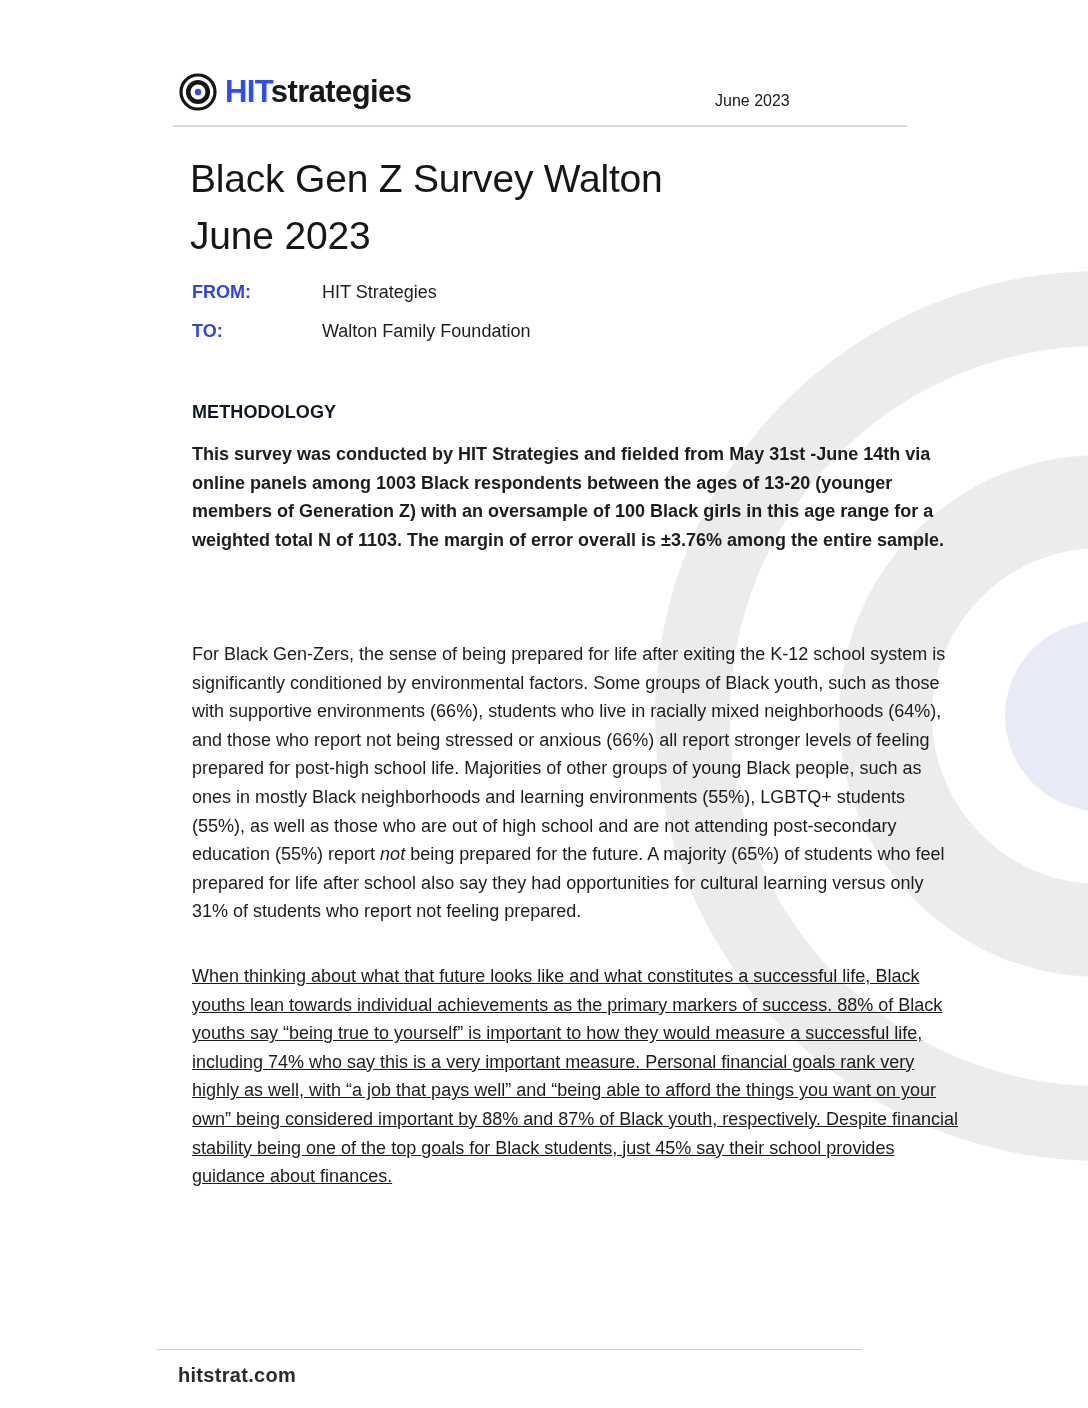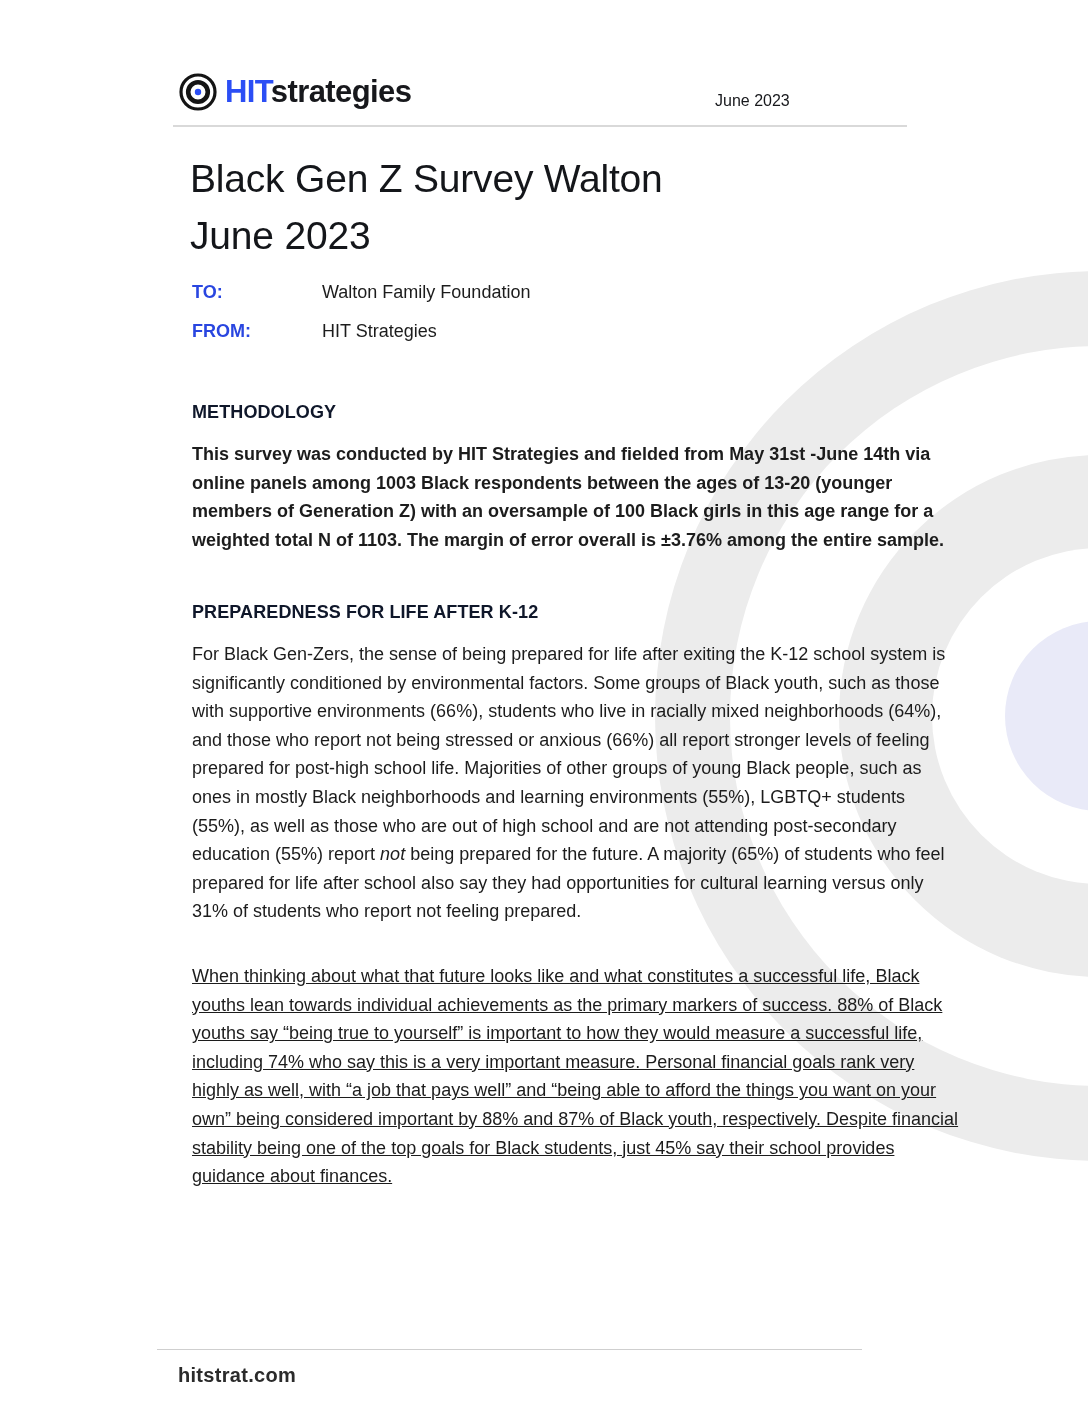--- a/index.html
+++ b/index.html
@@ -71,32 +71,31 @@
   <div class="layer header-date">June 2023</div>
   <div class="layer rule-top"></div>
 
   <h1 class="layer doc-title" style="margin:0;">
     <div>Black Gen Z Survey Walton</div>
     <div>June 2023</div>
   </h1>
 
   <div class="layer meta">
     <div class="meta-row">
+      <span class="meta-label">FROM:</span>
+      <span class="meta-value">HIT Strategies</span>
+    </div>
+    <div class="meta-row">
       <span class="meta-label">TO:</span>
       <span class="meta-value">Walton Family Foundation</span>
-    </div>
-    <div class="meta-row">
-      <span class="meta-label">FROM:</span>
-      <span class="meta-value">HIT Strategies</span>
     </div>
   </div>
 
   <h2 class="layer section-heading heading-methodology" style="margin:0;">METHODOLOGY</h2>
   <p class="layer body-para para-1" style="margin:0;">This survey was conducted by HIT Strategies and fielded from May 31st -June 14th via online panels among 1003 Black respondents between the ages of 13-20 (younger members of Generation Z) with an oversample of 100 Black girls in this age range for a weighted total N of 1103. The margin of error overall is ±3.76% among the entire sample.</p>
 
-  <h2 class="layer section-heading heading-preparedness" style="margin:0;">PREPAREDNESS FOR LIFE AFTER K-12</h2>
   <p class="layer body-para para-2" style="margin:0;"><span>For Black Gen-Zers, the sense of being prepared for life after exiting the K-12 school system is significantly conditioned by environmental factors. Some groups of Black youth, such as those with supportive environments (66%), students who live in racially mixed neighborhoods (64%), and those who report not being stressed or anxious (66%) all report stronger levels of feeling prepared for post-high school life. Majorities of other groups of young Black people, such as ones in mostly Black neighborhoods and learning environments (55%), LGBTQ+ students (55%), as well as those who are out of high school and are not attending post-secondary education (55%) report </span><em>not</em><span> being prepared for the future. A majority (65%) of students who feel prepared for life after school also say they had opportunities for cultural learning versus only 31% of students who report not feeling prepared.</span></p>
   <p class="layer body-para para-3" style="margin:0;">When thinking about what that future looks like and what constitutes a successful life, Black youths lean towards individual achievements as the primary markers of success. 88% of Black youths say “being true to yourself” is important to how they would measure a successful life, including 74% who say this is a very important measure. Personal financial goals rank very highly as well, with “a job that pays well” and “being able to afford the things you want on your own” being considered important by 88% and 87% of Black youth, respectively. Despite financial stability being one of the top goals for Black students, just 45% say their school provides guidance about finances.</p>
 
   <div class="layer rule-bottom"></div>
   <a href="#" class="layer footer-url">hitstrat.com</a>
 
 </div>
 
 </body></html>

